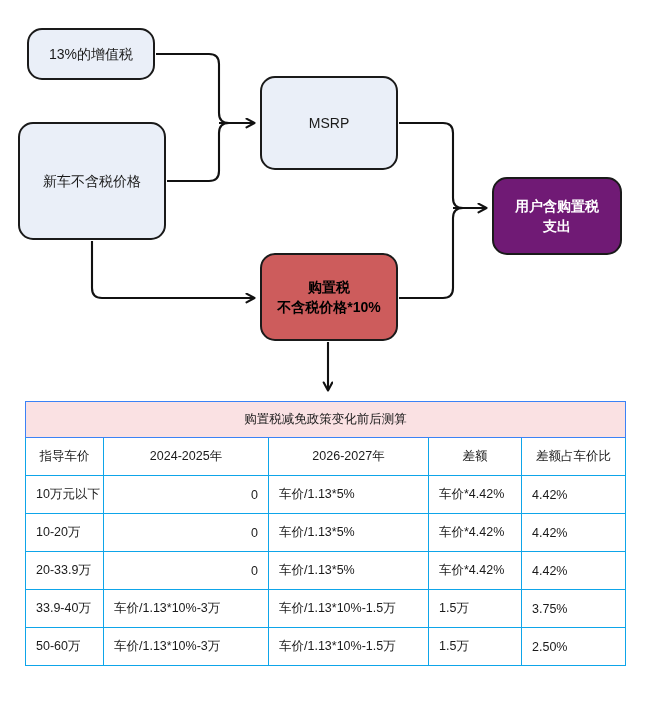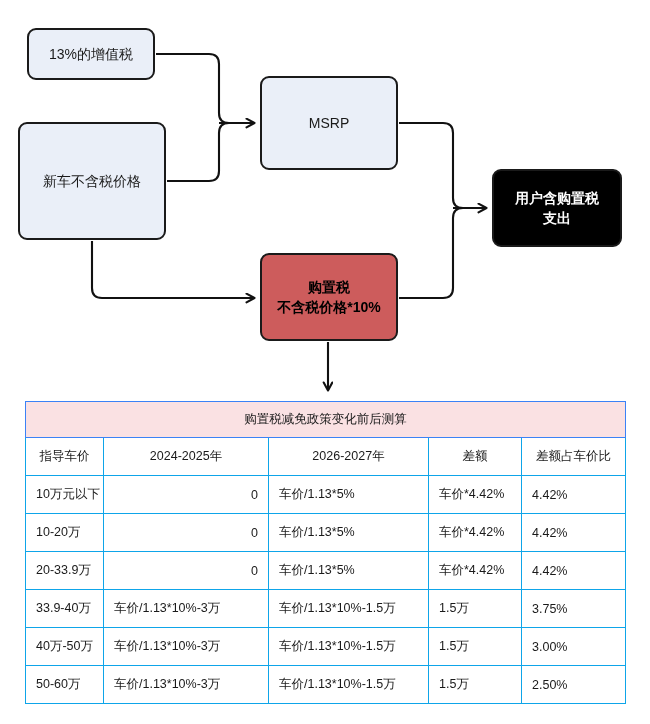--- a/index.html
+++ b/index.html
@@ -27,45 +27,46 @@
     position: absolute;
     left: 0; top: 0;
     width: 650px;
     height: 400px;
   }
 
   .node {
     position: absolute;
     box-sizing: border-box;
     border: 2px solid #1a1a1a;
-    border-radius: 9px;
+    border-radius: 15px;
     display: flex;
     align-items: center;
     justify-content: center;
     text-align: center;
     line-height: 1.45;
     z-index: 3;
   }
   .node-blue {
     background: #eaeff8;
     color: #1a1a1a;
     font-size: 14px;
     font-weight: 400;
   }
   .node-red {
     background: #cd5c5c;
     color: #000000;
     font-size: 14px;
     font-weight: 700;
   }
   .node-green {
-    background: #000000;
+    background: #701a75;
     color: #ffffff;
     font-size: 14px;
     font-weight: 700;
+    margin-top: 8px;
   }
 
   #node-vat    { left: 27px;  top: 28px;  width: 128px; height: 52px; }
   #node-price  { left: 18px;  top: 122px; width: 148px; height: 118px; text-align: center; }
   #node-msrp   { left: 260px; top: 76px;  width: 138px; height: 94px; }
   #node-tax    { left: 260px; top: 253px; width: 138px; height: 88px; }
   #node-out    { left: 492px; top: 169px; width: 130px; height: 78px; }
 
   .node-lines { display: block; width: 100%; padding: 0 6px; box-sizing: border-box; }
   .node-lines > span { display: block; white-space: nowrap; }
@@ -220,27 +221,20 @@
         <td>4.42%</td>
       </tr>
       <tr>
         <td>33.9-40万</td>
         <td class="c2024">车价/1.13*10%-3万</td>
         <td>车价/1.13*10%-1.5万</td>
         <td>1.5万</td>
         <td>3.75%</td>
       </tr>
       <tr>
-        <td>40万-50万</td>
-        <td class="c2024">车价/1.13*10%-3万</td>
-        <td>车价/1.13*10%-1.5万</td>
-        <td>1.5万</td>
-        <td>3.00%</td>
-      </tr>
-      <tr>
         <td>50-60万</td>
         <td class="c2024">车价/1.13*10%-3万</td>
         <td>车价/1.13*10%-1.5万</td>
         <td>1.5万</td>
         <td>2.50%</td>
       </tr>
     </tbody>
   </table>
 
 </div>

